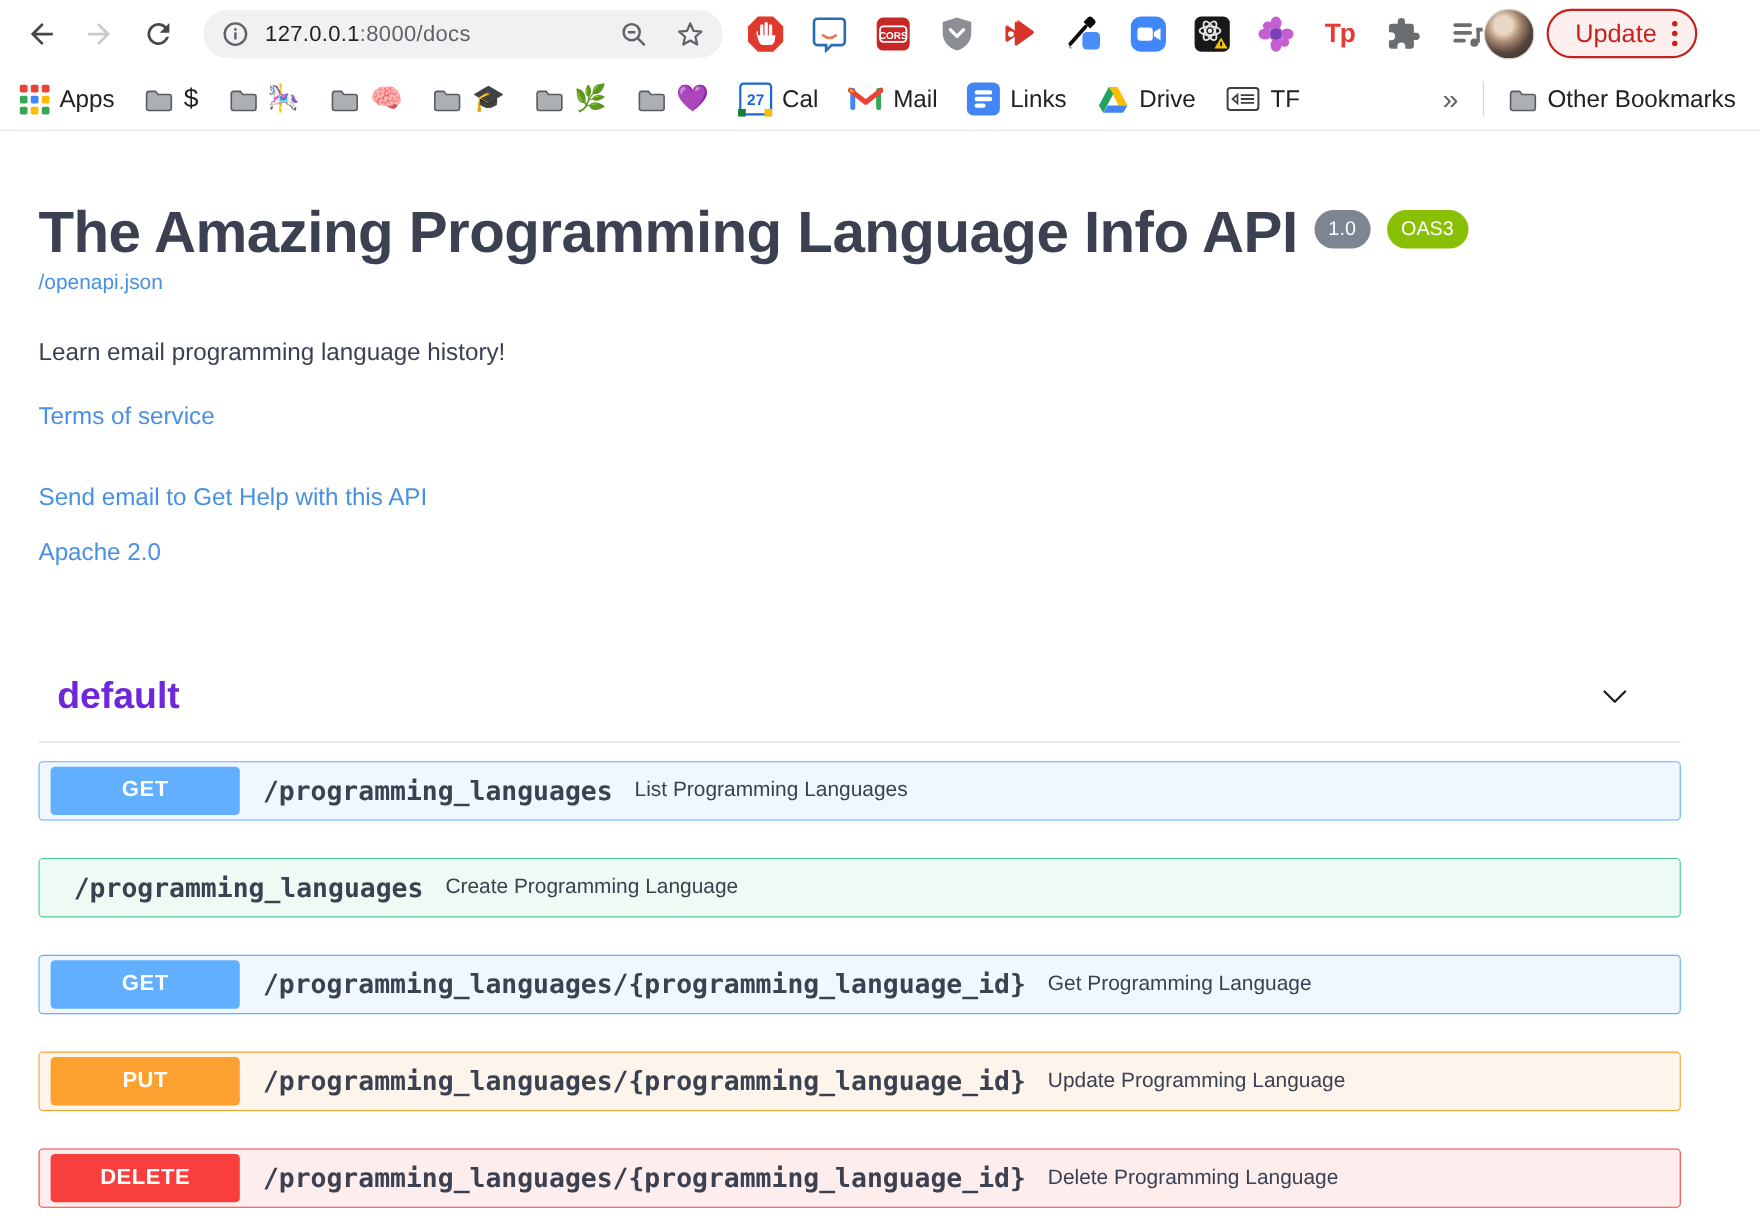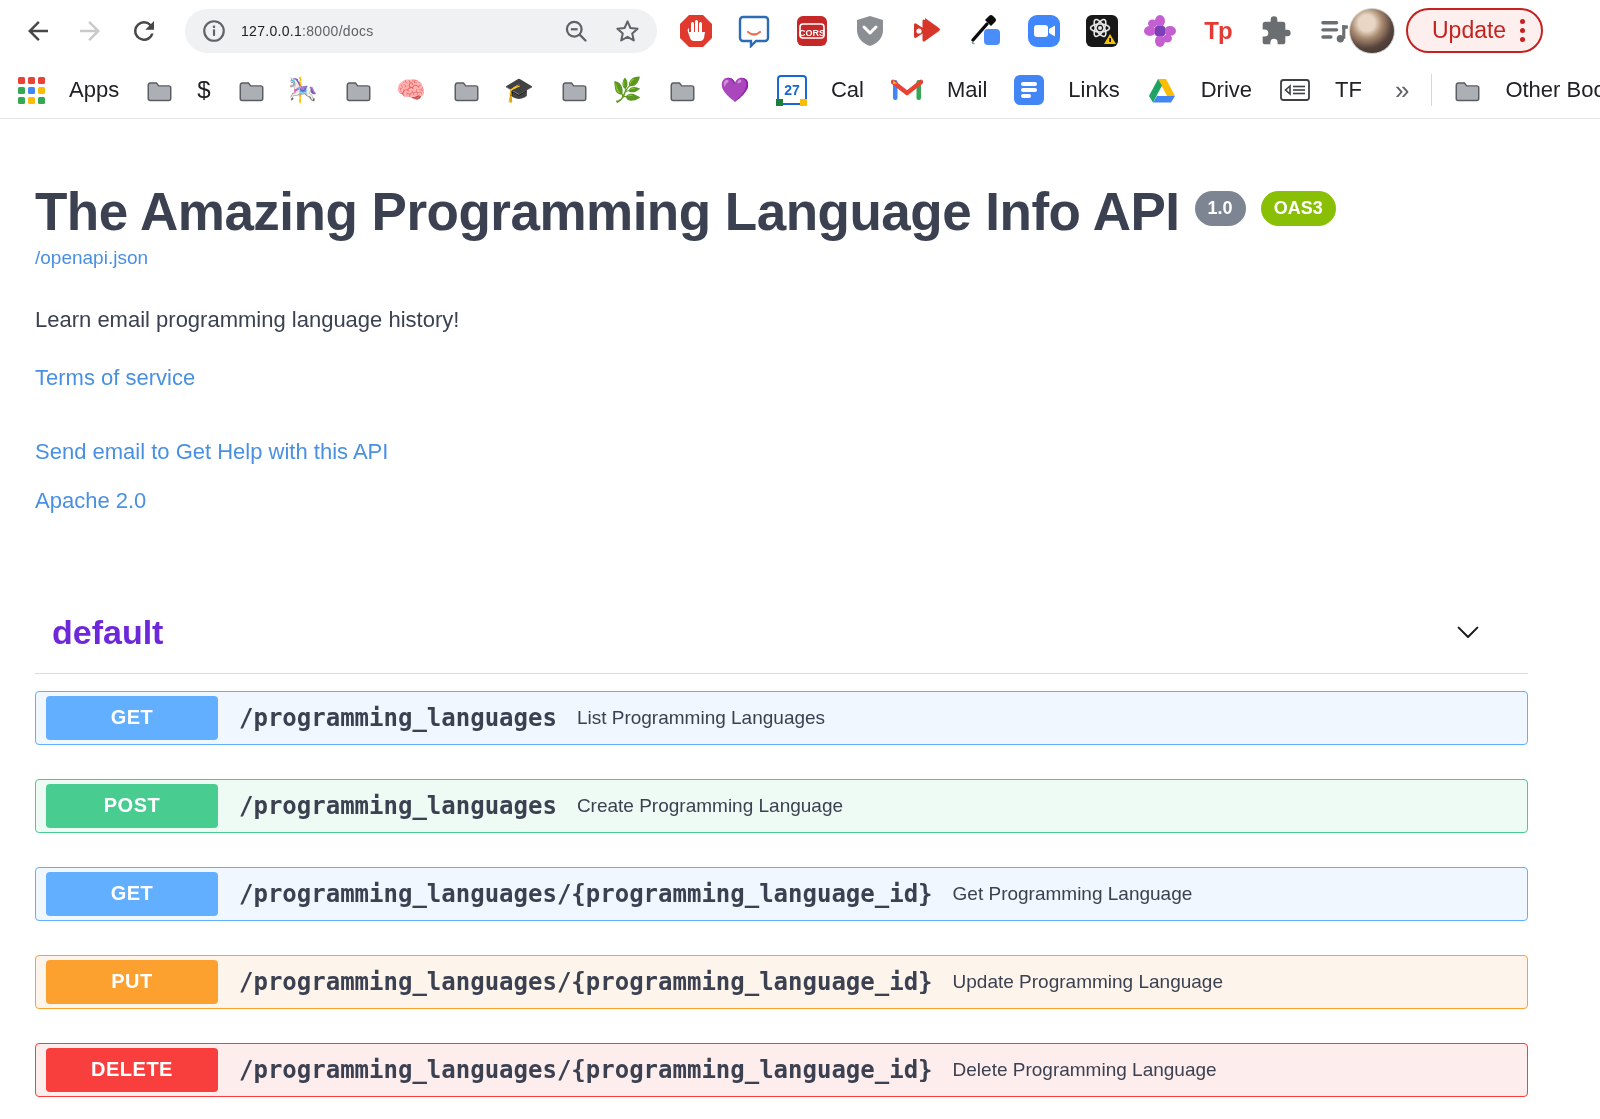--- a/index.html
+++ b/index.html
@@ -4,58 +4,58 @@
 <style>
   * { margin:0; padding:0; box-sizing:border-box; }
   html,body { background:#fff; }
   body { font-family:"Liberation Sans", sans-serif; }
   .screen { position:relative; width:1600px; height:1119px; background:#fff; overflow:hidden; }
 
   
   .toolbar { position:absolute; left:0; top:0; width:1600px; height:62px; background:#fff; }
   .nav-btn { position:absolute; top:15px; width:32px; height:32px; display:flex; align-items:center; justify-content:center; }
   .omnibox { position:absolute; left:185px; top:9px; width:472px; height:44px; background:#f0f1f3; border-radius:22px; display:flex; align-items:center; padding:0 16px; }
-  .omnibox .url { font-size:14px; margin-left:14px; letter-spacing:.3px; white-space:nowrap; }
+  .omnibox .url { font-size:20px; margin-left:14px; letter-spacing:.3px; white-space:nowrap; }
   .url-host { color:#202124; }
   .url-rest { color:#5f6368; }
   .omni-spacer { flex:1; }
   .ext-row { position:absolute; left:678px; top:0; height:62px; display:flex; align-items:center; gap:22px; }
   .ext { width:36px; height:36px; display:flex; align-items:center; justify-content:center; }
   .tp-text { font-size:24px; font-weight:bold; color:#e53935; letter-spacing:-1px; }
   .avatar { position:absolute; left:1349px; top:8px; width:46px; height:46px; border-radius:50%;
             background: radial-gradient(circle at 38% 32%, #e8d7c4 0 20%, #a98a70 38%, #57443c 62%, #2e2a28 100%);
             border:1px solid #d0d0d0; }
   .update-btn { position:absolute; left:1406px; top:8px; height:45px; padding:0 16px 0 24px; border:2px solid #c5221f;
                 background:#fdefee; border-radius:24px; display:flex; align-items:center; gap:14px; cursor:pointer; }
   .update-btn .label { color:#c5221f; font-size:23px; }
   .kebab { display:flex; flex-direction:column; gap:4px; }
   .kebab i { width:5px; height:5px; border-radius:50%; background:#c5221f; }
 
   
   .bookmarks { position:absolute; left:0; top:62px; width:1600px; height:57px; background:#fff;
                border-bottom:1px solid #e3e5e8; display:flex; align-items:center; padding:0 22px 0 18px; gap:27px; }
-  .bm { display:flex; align-items:center; gap:24px; font-size:22px; color:#202124; white-space:nowrap; cursor:pointer; }
+  .bm { display:flex; align-items:center; gap:9px; font-size:22px; color:#202124; white-space:nowrap; cursor:pointer; }
   .apps-grid { display:grid; grid-template-columns:repeat(3,7px); grid-auto-rows:7px; gap:3px; }
   .apps-grid i { border-radius:1.5px; }
   .emoji { font-size:24px; line-height:1; }
   .links-ic { width:30px; height:30px; border-radius:6px; background:#4285f4; position:relative; }
   .links-ic i { position:absolute; left:7px; height:4px; background:#fff; border-radius:2px; }
   .cal-ic { width:30px; height:30px; border:2.5px solid #1967d2; border-radius:4px; background:#fff;
             display:flex; align-items:center; justify-content:center; font-size:14px; font-weight:bold; color:#1967d2; position:relative; }
   .cal-ic .corner-g { position:absolute; left:-2.5px; bottom:-2.5px; width:7px; height:7px; background:#188038; }
   .cal-ic .corner-y { position:absolute; right:-2.5px; bottom:-2.5px; width:7px; height:7px; background:#fbbc04; }
   .overflow-chip { font-size:26px; color:#5f6368; margin-left:6px; cursor:pointer; }
   .v-div { width:1px; height:32px; background:#d4d6d9; }
   .right-cluster { margin-left:auto; display:flex; align-items:center; gap:22px; }
 
   
   .content { position:absolute; left:0; top:120px; width:1600px; padding:0 72px 0 35px; }
   .title-row { margin-top:64px; display:flex; align-items:flex-start; gap:15px; }
   .api-title { font-size:53px; font-weight:bold; color:#3b4151; letter-spacing:-0.5px; line-height:1.05; }
-  .pill { margin-top:7px; padding:7px 13px; border-radius:50px; color:#fff; font-size:18px; font-weight:bold; }
+  .pill { margin-top:7px; padding:7px 13px; border-radius:50px; color:#fff; font-size:18px; font-weight:normal; }
   .pill.version { background:#7d8492; }
   .pill.oas { background:#89bf04; }
   .spec-link { display:inline-block; margin-top:7px; font-size:19px; color:#4990e2; text-decoration:none; }
   .desc { margin-top:38px; font-size:22px; color:#3b4151; }
   .swlink { color:#4990e2; font-size:22px; text-decoration:none; display:inline-block; }
   .terms { margin-top:32px; }
   .contact-block { margin-top:17px; line-height:29px; }
   .license { margin-top:20px; }
 
   .section-header { margin-top:99px; display:flex; align-items:center; justify-content:space-between;
@@ -383,21 +383,20 @@
       </button>
     </div>
 
     <div class="opblock get">
       <span class="method-badge">GET</span>
       <span class="op-path">/programming_languages</span>
       <span class="op-summary">List Programming Languages</span>
     </div>
 
     <div class="opblock post">
-      <span class="method-badge">POST</span>
       <span class="op-path">/programming_languages</span>
       <span class="op-summary">Create Programming Language</span>
     </div>
 
     <div class="opblock get">
       <span class="method-badge">GET</span>
       <span class="op-path">/programming_languages/{programming_language_id}</span>
       <span class="op-summary">Get Programming Language</span>
     </div>
 

